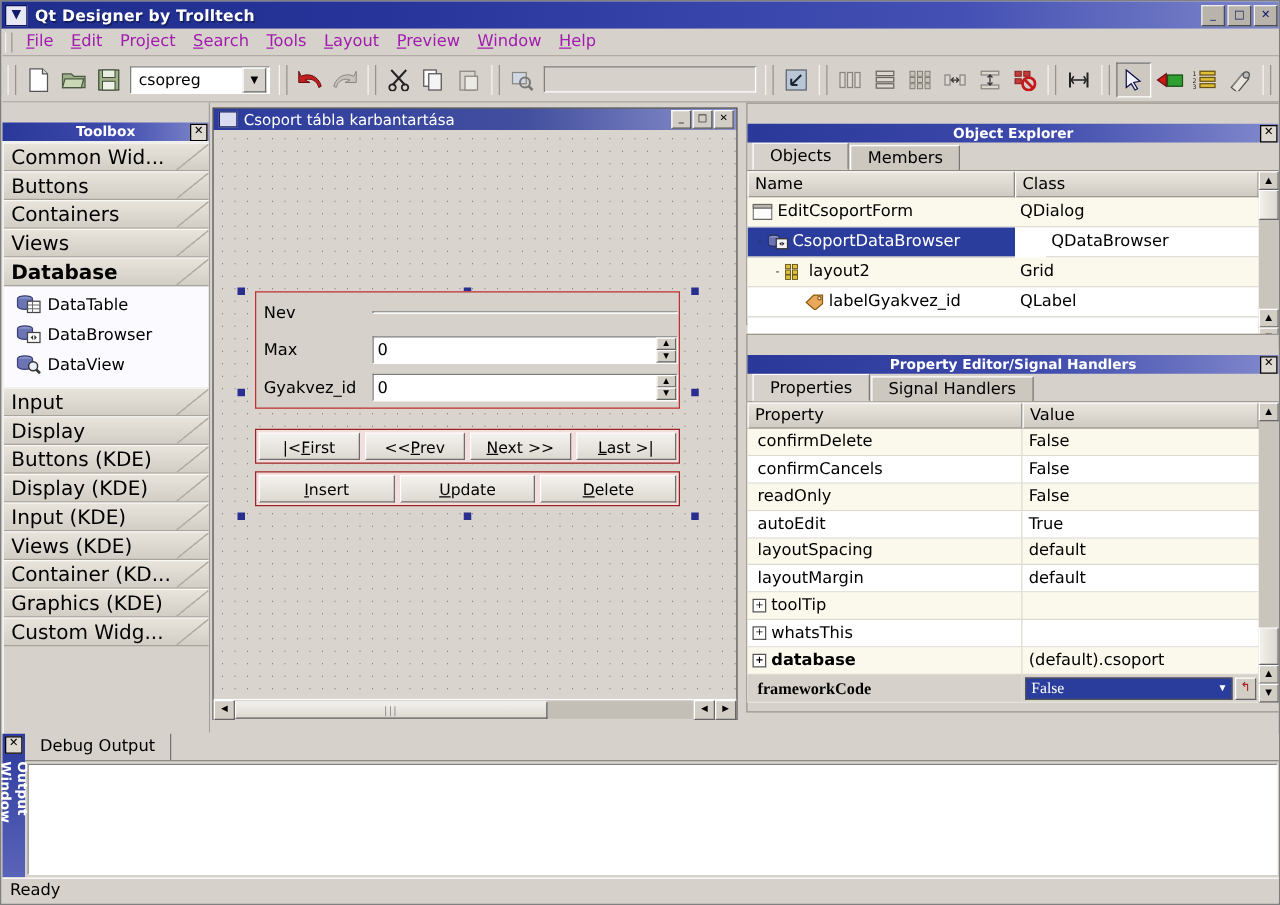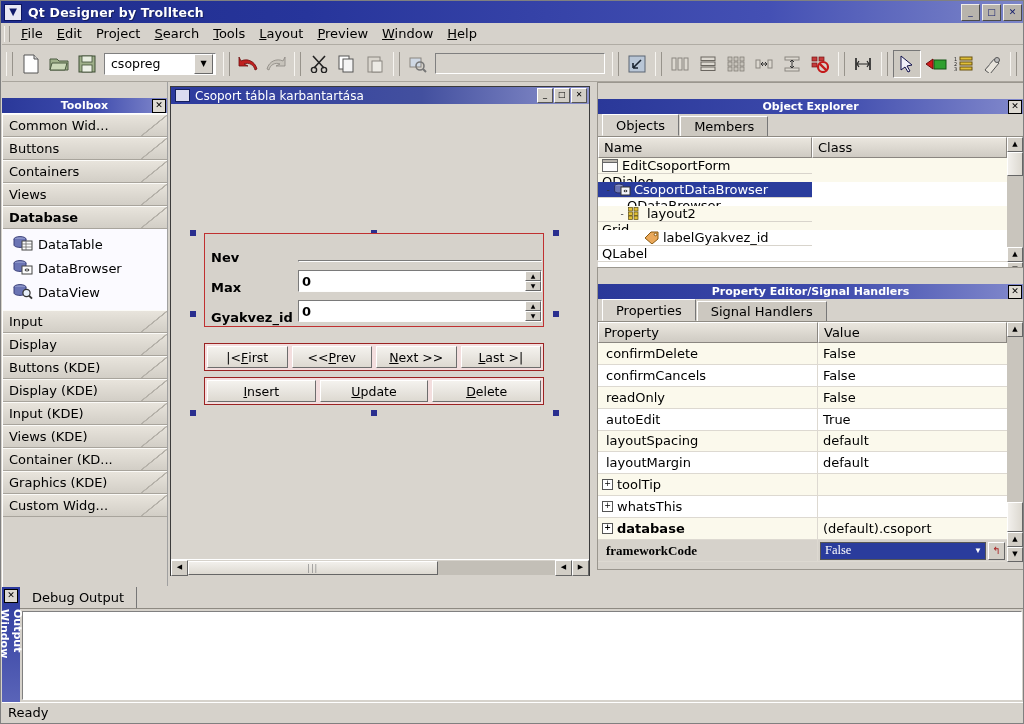--- a/index.html
+++ b/index.html
@@ -48,21 +48,21 @@
     background: #d6d2cb;
     border-bottom: 1px solid #b0aca4;
     display: flex; align-items: center;
     box-sizing: border-box;
   }
   .menubar .grip {
     width: 4px; height: 16px; margin: 0 4px 0 2px;
     border-left: 1px solid #f4f2ee; border-right: 1px solid #9a968e;
   }
   .menu-item {
-    font-size: 13px; color: #000000; padding: 2px 7px; cursor: default;
+    font-size: 13px; color: #a21caf; padding: 2px 7px; cursor: default;
     font-family: "DejaVu Sans", sans-serif;
   }
   .menu-item u { text-decoration: underline; }
   
   .toolbar {
     position: absolute; left: 1px; top: 45px; width: 1022px; height: 36px;
     background: #d6d2cb;
     display: flex; align-items: center;
     box-sizing: border-box;
     border-bottom: 1px solid #a9a59d;
@@ -123,21 +123,21 @@
   
   #toolbox { left: 1px; top: 81px; width: 166px; height: 504px;
              border-right: 1px solid #a0a0a0; }
   .tbx-body {
     background: #d6d2cb; height: 487px; overflow: hidden;
     border-left: 1px solid #fff; border-top: 1px solid #fff;
     position: relative;
   }
   .tbx-section {
     height: 23px; display: flex; align-items: center;
-    padding-left: 6px; font-size: 13px; color: #000;
+    padding-left: 6px; font-size: 16px; color: #000;
     background: linear-gradient(to bottom, #e8e4dc 0%, #d2cec6 100%);
     border-top: 1px solid #fbfaf7; border-bottom: 1px solid #a8a49c;
     box-sizing: border-box; position: relative; cursor: default;
   }
   .tbx-section.active { font-weight: bold; }
   .tbx-section::after {
     content: ""; position: absolute; right: 0; top: 0;
     width: 26px; height: 100%;
     background: linear-gradient(to bottom right, transparent 48%, #b4b0a8 49%, #b4b0a8 52%, transparent 53%);
   }
@@ -192,21 +192,21 @@
     border-right: 1px solid #666; border-bottom: 1px solid #666;
     box-sizing: border-box; display:flex; align-items:center; justify-content:center;
   }
   .hs-thumb .g { font-size: 8px; color:#888; letter-spacing:1px; }
   
   .widget-grid {
     position: absolute; left: 33px; top: 22px; width: 340px;
     border: 1px solid #c03030; box-sizing: border-box;
     background: #d6d2cb; padding: 1px;
   }
-  .wrow { display: flex; align-items: flex-end; height: 30px; font-weight: bold; }
+  .wrow { display: flex; align-items: center; height: 30px; }
   .wrow .lbl {
     width: 92px; display: flex; align-items: center;
     font-size: 13px; padding-left: 5px; box-sizing: border-box;
   }
   .wrow .fld {
     flex: 1; background: #fff; margin: 3px 0;
     border-top: 1px solid #7a7a7a; border-left: 1px solid #7a7a7a;
     border-right: 1px solid #fdfdfd; border-bottom: 1px solid #fdfdfd;
     display: flex; align-items: center; font-size: 13px;
     padding-left: 3px; box-sizing: border-box;
@@ -250,21 +250,21 @@
   }
   .tab.sel { background: #d6d2cb; height: 22px; border-bottom: 1px solid #d6d2cb; }
   .tbl-head { display: flex; height: 21px; background: #d6d2cb; }
   .th {
     font-size: 13px; display: flex; align-items: center; padding-left: 5px;
     background: linear-gradient(to bottom,#eae6de,#cfcbc3);
     border-top: 1px solid #fff; border-left: 1px solid #fff;
     border-right: 1px solid #8a8680; border-bottom: 1px solid #8a8680;
     box-sizing: border-box;
   }
-  .trow { display: flex; height: 24px; font-size: 13px; flex-direction: column; }
+  .trow { display: flex; height: 24px; font-size: 13px; }
   .trow .c { display: flex; align-items: center; padding-left: 4px;
              border-bottom: 1px solid #d8d4cc; box-sizing: border-box; }
   .trow.alt { background: #fbf9ec; }
   .trow.white { background: #ffffff; }
   .trow.sel .c.name { background: #2a3c9c; color: #fff; }
   .vscroll {
     width: 16px; background: #c9c5bd; display: flex; flex-direction: column;
     flex: 0 0 auto;
   }
   .vs-btn {

